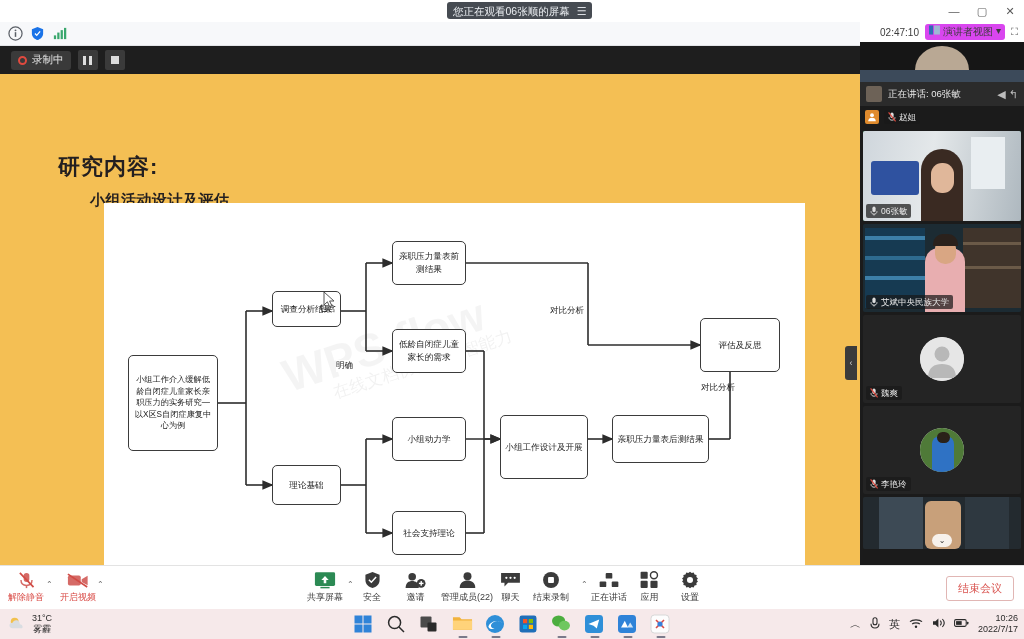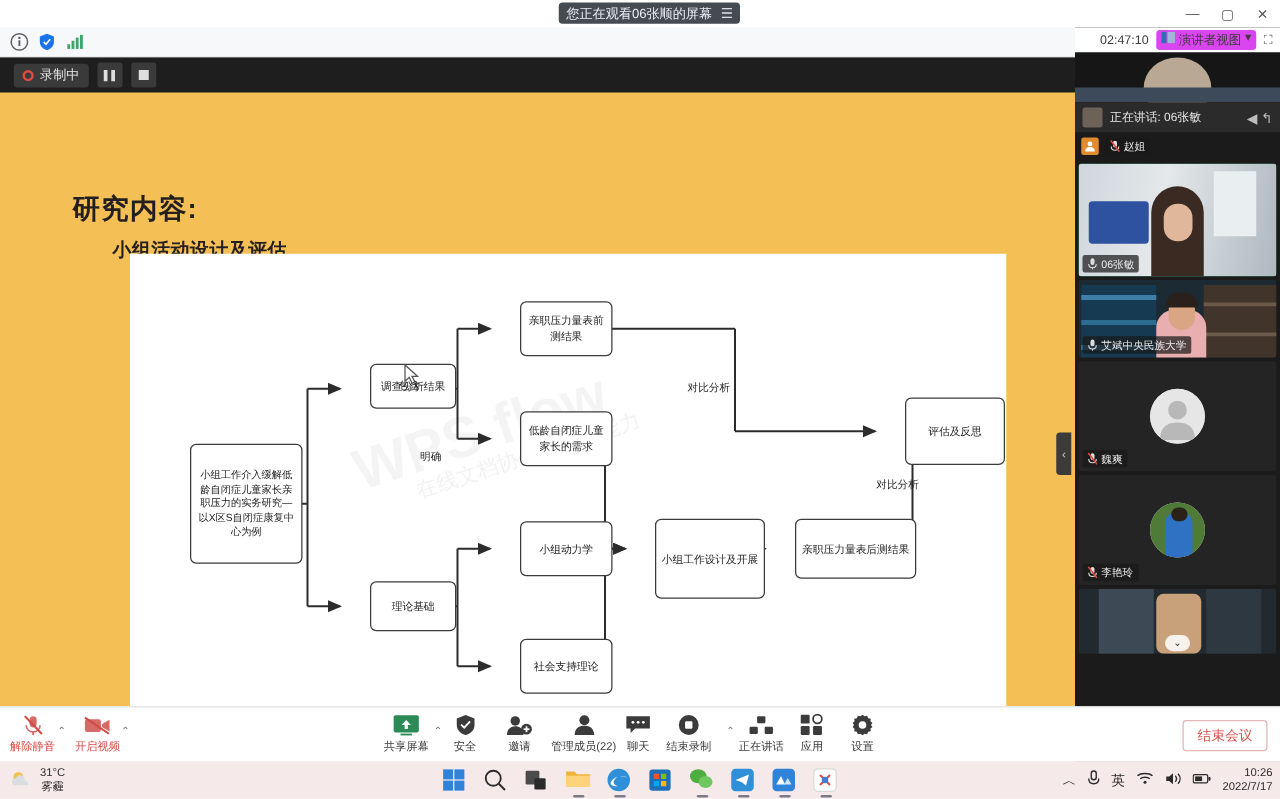--- a/index.html
+++ b/index.html
@@ -93,21 +93,21 @@
     font-size: 17px; color: rgba(0,0,0,0.055);
     transform: rotate(-18deg); pointer-events: none; white-space: nowrap;
   }
 
   
   .fbox {
     position: absolute; border: 1.6px solid #3b3b3b; border-radius: 5px;
     background: #ffffff; color: #1d1d1d;
     display: flex; align-items: center; justify-content: center;
     text-align: center; font-size: 8.6px; line-height: 12.6px;
-    padding: 3px 4px; z-index: 3; margin-left: 24px;
+    padding: 3px 4px; z-index: 3;
   }
   .edge-label {
     position: absolute; font-size: 8.5px; color: #1d1d1d; z-index: 4;
     background: transparent; white-space: nowrap; margin-top: 16px;
   }
   .flowsvg { position: absolute; left: 0; top: 0; width: 701px; height: 406px; z-index: 2; }
 
   .cursor-arrow {
     position: absolute; z-index: 9; width: 12px; height: 17px;
   }
@@ -417,21 +417,21 @@
       <div class="namechip">
         <svg class="mic-ico" viewBox="0 0 8 10">
           <rect x="2.4" y="0.6" width="3.2" height="5.4" rx="1.6" fill="#ddd"></rect>
           <path d="M1 5.2 C1 7.2 2.4 8.2 4 8.2 C5.6 8.2 7 7.2 7 5.2" fill="none" stroke="#ddd" stroke-width="0.9"></path>
           <rect x="3.6" y="8" width="0.8" height="1.6" fill="#ddd"></rect>
         </svg>
         <span>06张敏</span>
       </div>
     </div>
 
-    <div class="tile" style="height:62px;text-decoration:underline;">
+    <div class="tile" style="height:88px;text-decoration:underline;">
       <div style="position:absolute;inset:0;background:#1c2b33;"></div>
       <div style="position:absolute;left:2px;top:4px;width:60px;height:80px;background:#163a52;"></div>
       <div style="position:absolute;left:2px;top:12px;width:60px;height:4px;background:#3d7fa8;"></div>
       <div style="position:absolute;left:2px;top:32px;width:60px;height:4px;background:#2e6b90;"></div>
       <div style="position:absolute;left:2px;top:52px;width:60px;height:4px;background:#3d7fa8;"></div>
       <div style="position:absolute;left:100px;top:4px;width:60px;height:80px;background:#40342b;"></div>
       <div style="position:absolute;left:100px;top:18px;width:60px;height:3px;background:#6b5a48;"></div>
       <div style="position:absolute;left:100px;top:42px;width:60px;height:3px;background:#6b5a48;"></div>
       <div style="position:absolute;left:62px;top:24px;width:40px;height:64px;background:#e8aeb0;border-radius:14px 14px 0 0;"></div>
       <div style="position:absolute;left:72px;top:14px;width:21px;height:26px;border-radius:10px;background:#d9a683;"></div>

